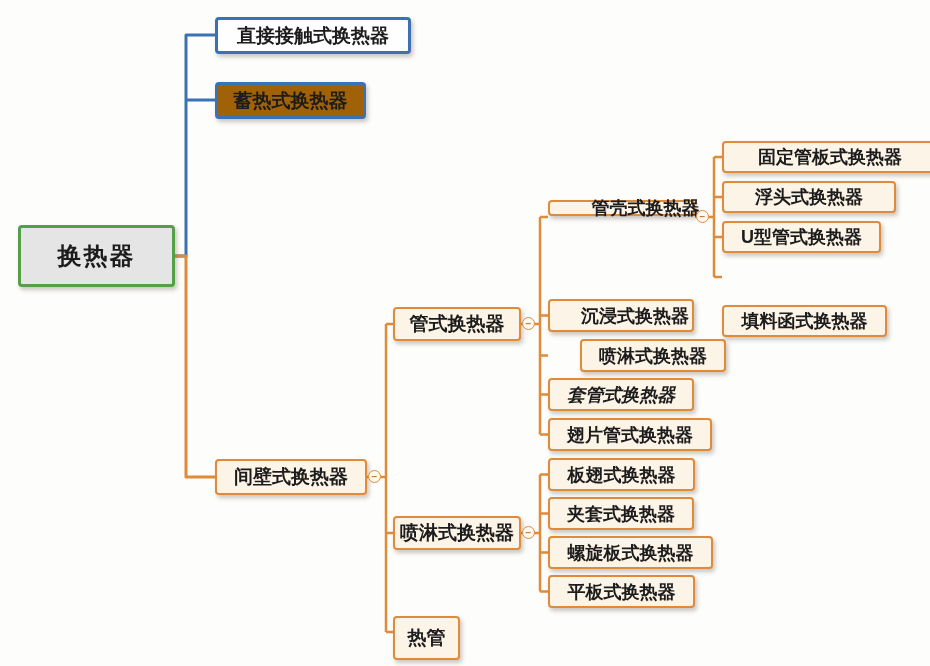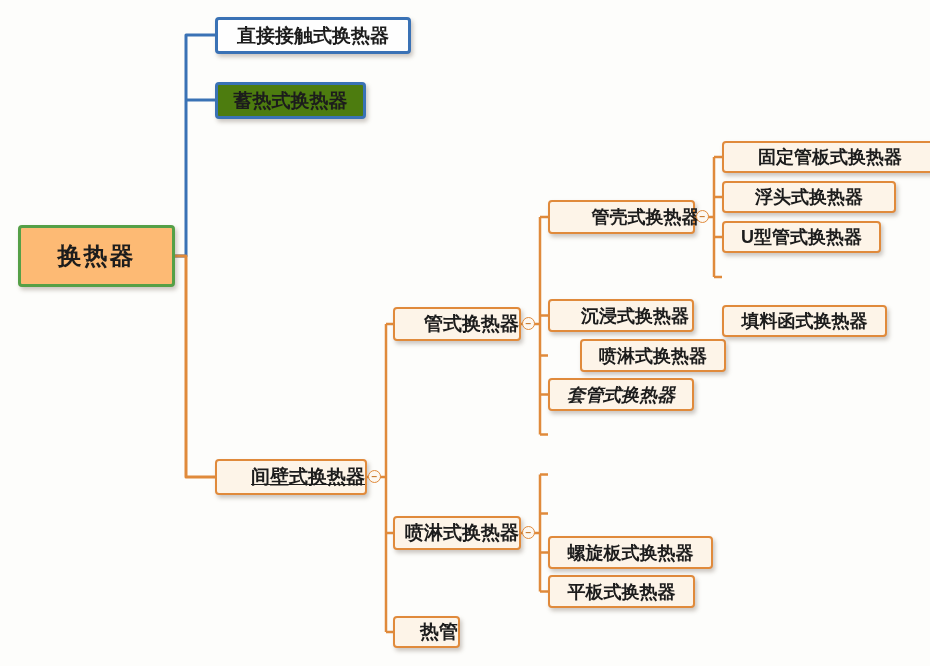--- a/index.html
+++ b/index.html
@@ -15,36 +15,36 @@
     position:absolute;
     display:flex;align-items:center;justify-content:center;
     border-radius:4px;
     font-weight:bold;color:#1c1c1c;
     white-space:nowrap;
     box-shadow:2px 3px 4px rgba(110,95,80,0.35);
     box-sizing:border-box;
     cursor:default;
   }
   .root{
-    border:3px solid #55a047;background:#fdba74;
+    border:3px solid #55a047;background:#e5e5e5;
     font-size:24px;letter-spacing:2px;
   }
   .blue{
     border:3px solid #3a72b5;background:#fefefe;
     font-size:19px;
   }
   .blue-fill{
-    border:3px solid #3a72b5;background:#4d7c0f;
+    border:3px solid #3a72b5;background:#a16207;
     font-size:19px;
   }
   .orange{
     border:2.5px solid #e08a3b;background:#fdf4e8;
     font-size:18px;
   }
-  .orange.big{font-size:19px;justify-content:flex-end;}
+  .orange.big{font-size:19px;}
   .toggle{
     position:absolute;width:13px;height:13px;
     border:1.5px solid #e08a3b;border-radius:50%;
     background:#fdf8f1;color:#c87a2e;
     display:flex;align-items:center;justify-content:center;
     font-size:10px;line-height:1;font-weight:bold;
     box-sizing:border-box;z-index:3;
   }
 </style>
 </head>
@@ -71,60 +71,69 @@
   <div class="node root" style="left:18px;top:225px;width:157px;height:62px;">
     <span>换热器</span>
   </div>
 
   <div class="node blue" style="left:215px;top:17px;width:196px;height:37px;">
     <span>直接接触式换热器</span>
   </div>
   <div class="node blue-fill" style="left:215px;top:82px;width:151px;height:37px;">
     <span>蓄热式换热器</span>
   </div>
-  <div class="node orange big" style="left:215px;top:459px;width:152px;height:36px;text-decoration:underline;">
+  <div class="node orange big" style="left:215px;top:459px;width:152px;height:36px;">
     <span>间壁式换热器</span>
   </div>
 
   <div class="node orange big" style="left:393px;top:307px;width:128px;height:34px;">
     <span>管式换热器</span>
   </div>
   <div class="node orange big" style="left:393px;top:516px;width:128px;height:34px;">
     <span>喷淋式换热器</span>
   </div>
-  <div class="node orange big" style="left:393px;top:616px;width:67px;height:32px;">
+  <div class="node orange big" style="left:393px;top:616px;width:67px;height:44px;">
     <span>热管</span>
   </div>
 
-  <div class="node orange" style="left:548px;top:200px;width:147px;height:34px;padding-left:48px;">
+  <div class="node orange" style="left:548px;top:200px;width:147px;height:16px;padding-left:48px;">
     <span>管壳式换热器</span>
   </div>
   <div class="node orange" style="left:548px;top:299px;width:146px;height:33px;padding-left:28px;">
     <span>沉浸式换热器</span>
   </div>
   <div class="node orange" style="left:548px;top:339px;width:146px;height:33px;margin-left:32px;">
     <span>喷淋式换热器</span>
   </div>
   <div class="node orange" style="left:548px;top:378px;width:146px;height:33px;font-style:italic;">
     <span>套管式换热器</span>
+  </div>
+  <div class="node orange" style="left:548px;top:418px;width:164px;height:33px;">
+    <span>翅片管式换热器</span>
   </div>
 
   <div class="node orange" style="left:722px;top:141px;width:216px;height:32px;">
     <span>固定管板式换热器</span>
   </div>
   <div class="node orange" style="left:722px;top:181px;width:174px;height:32px;">
     <span>浮头式换热器</span>
   </div>
   <div class="node orange" style="left:722px;top:221px;width:159px;height:32px;">
     <span>U型管式换热器</span>
   </div>
   <div class="node orange" style="left:722px;top:261px;width:165px;height:32px;margin-top:44px;">
     <span>填料函式换热器</span>
   </div>
 
+  <div class="node orange" style="left:548px;top:458px;width:147px;height:33px;">
+    <span>板翅式换热器</span>
+  </div>
+  <div class="node orange" style="left:548px;top:497px;width:146px;height:33px;">
+    <span>夹套式换热器</span>
+  </div>
   <div class="node orange" style="left:548px;top:575px;width:147px;height:33px;">
     <span>平板式换热器</span>
   </div>
   <div class="node orange" style="left:548px;top:536px;width:165px;height:33px;">
     <span>螺旋板式换热器</span>
   </div>
 
   <div class="toggle" style="left:368px;top:470px;">
     <span>−</span>
   </div>

